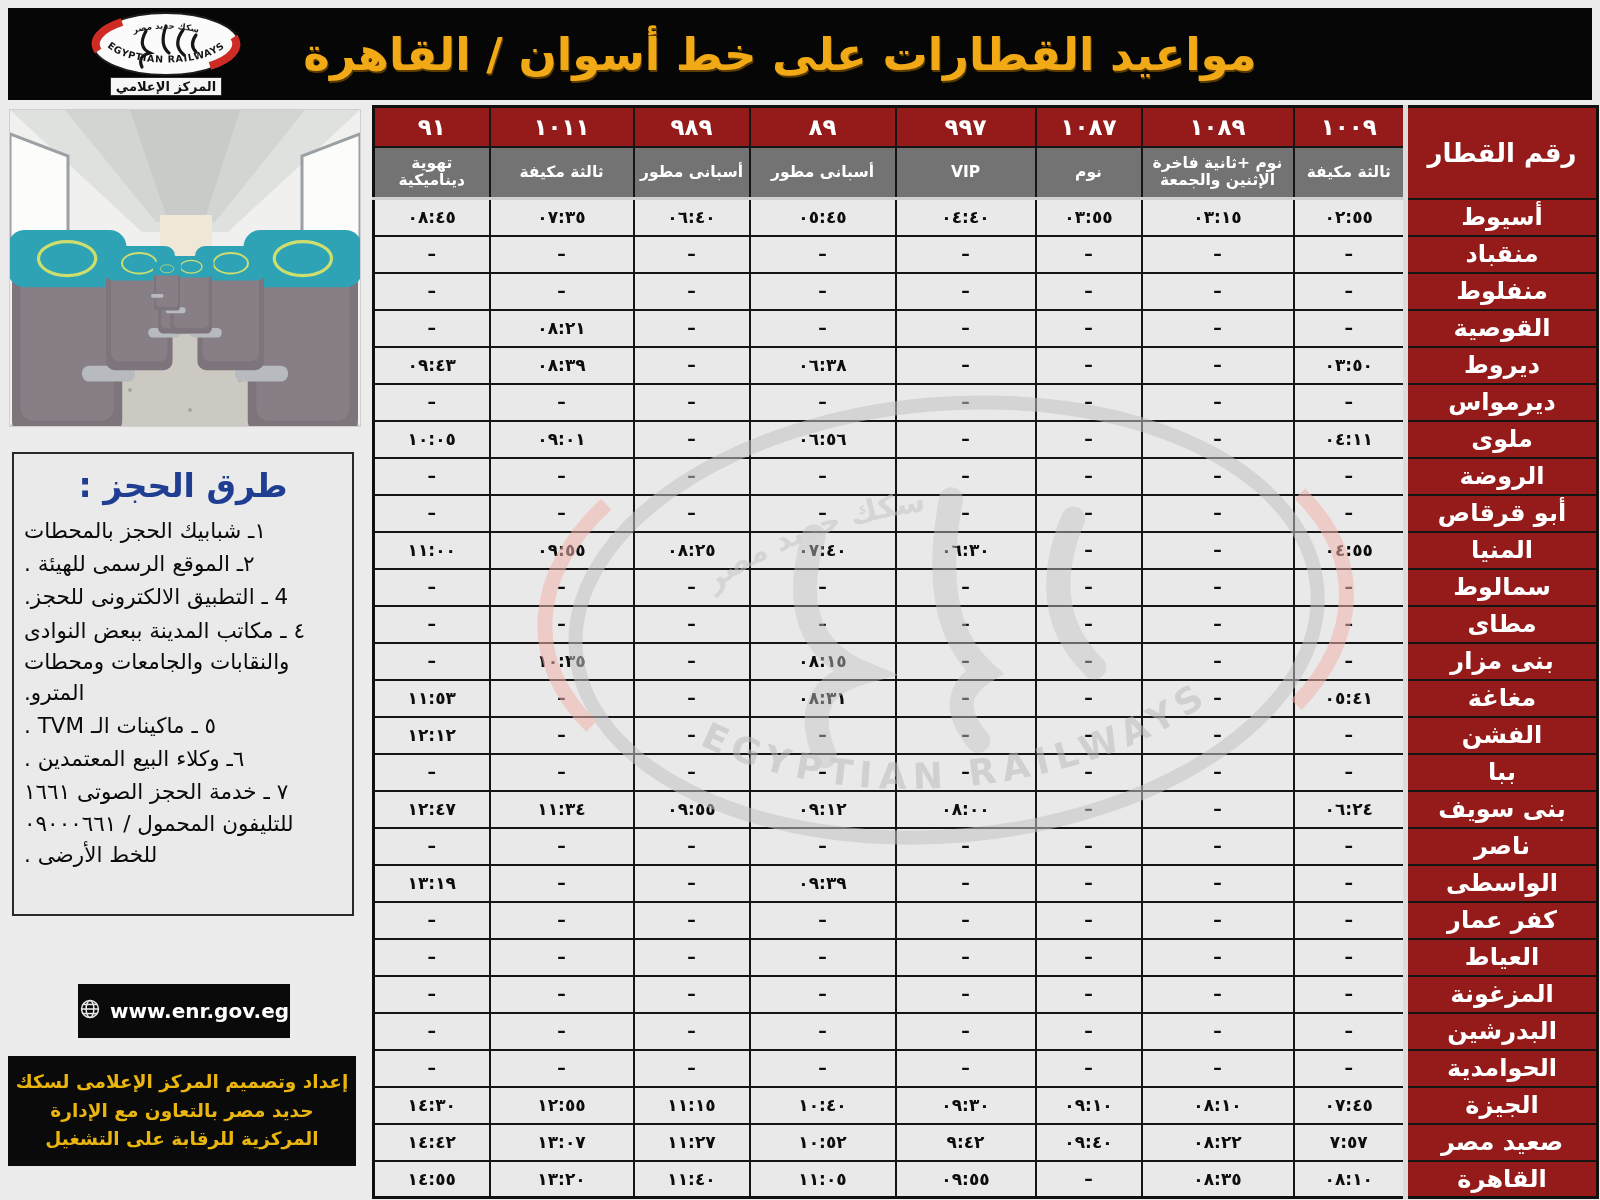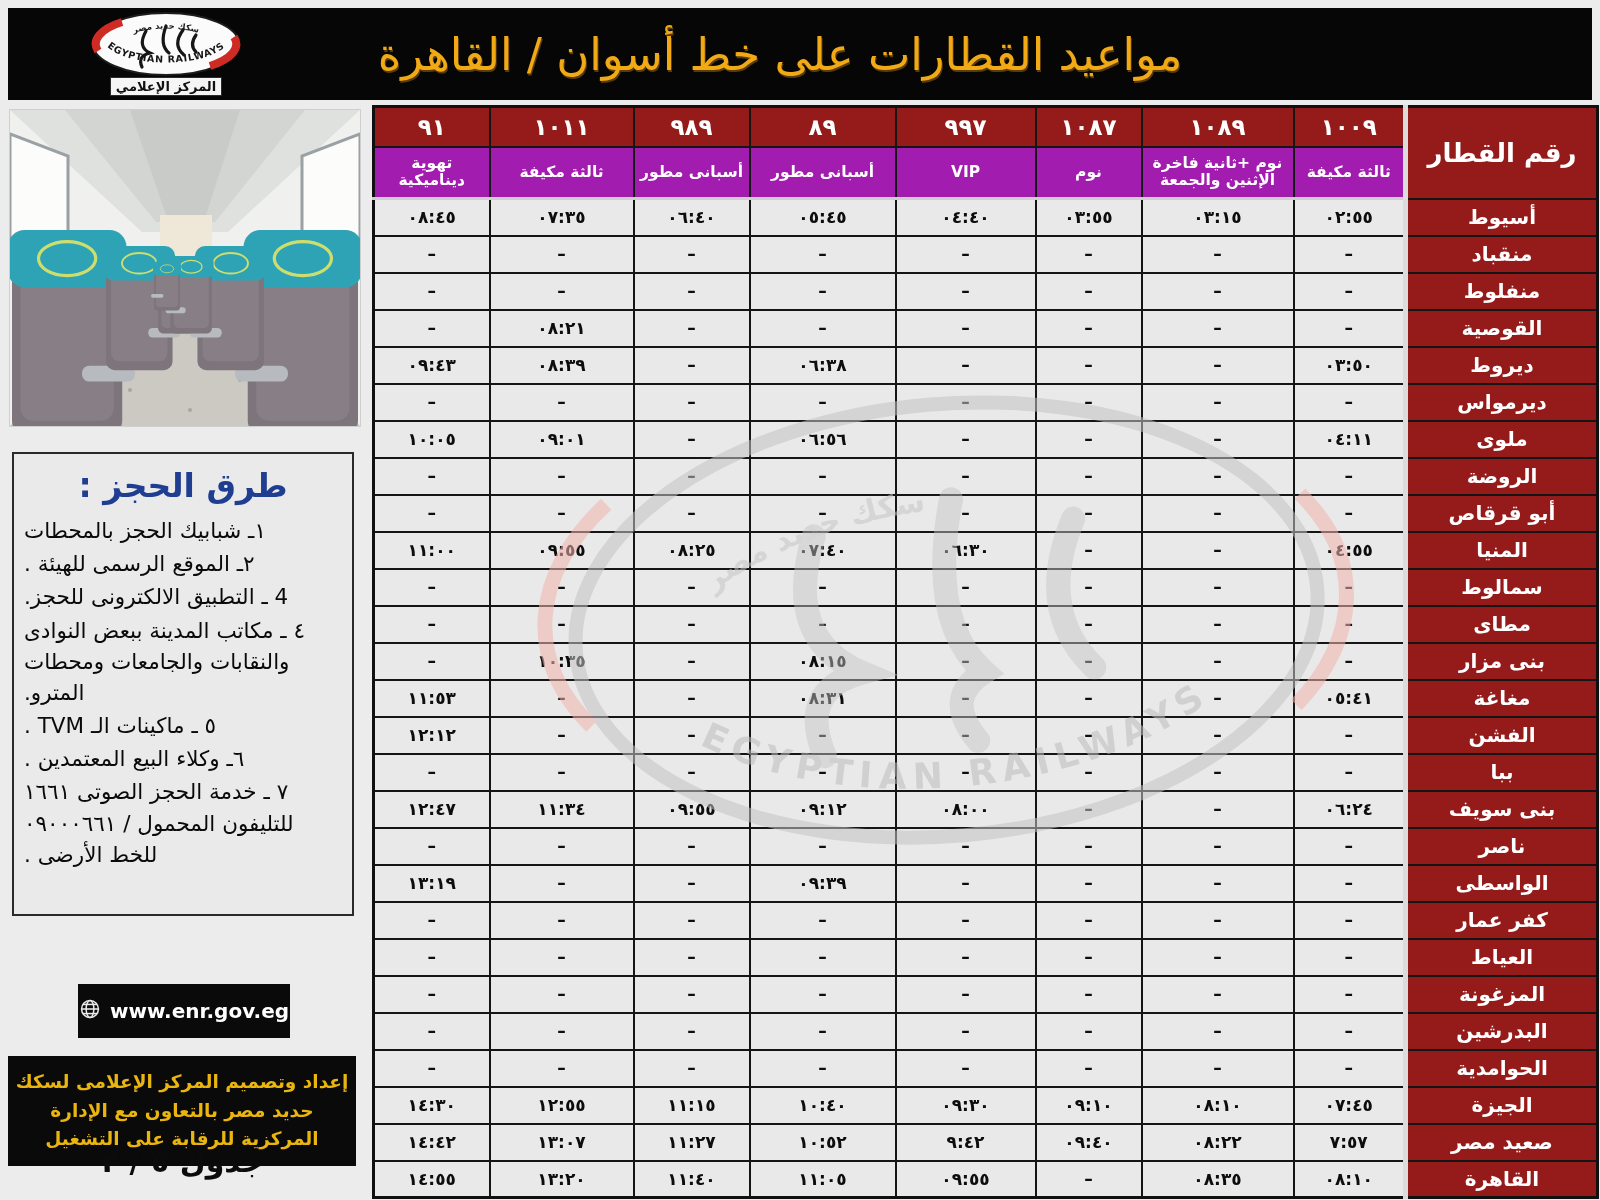--- a/index.html
+++ b/index.html
@@ -10,21 +10,21 @@
     overflow:hidden;
   }
   .page { position:relative; width:1600px; height:1200px; background:#ececec; }
 
   
   .top-bar {
     position:absolute; left:8px; top:8px; width:1584px; height:92px;
     background:#060606; display:flex; align-items:center; justify-content:center;
   }
   .main-title {
-    direction:rtl; color:#f2a916; font-weight:normal; font-size:45px;
+    direction:rtl; color:#f2a916; font-weight:bold; font-size:45px;
     letter-spacing:0.5px; text-shadow:1px 2px 0 #5a3c00;
     padding-right:40px;
   }
   .logo-block { position:absolute; left:80px; top:3px; width:156px; height:88px; text-align:center; }
   .logo-badge {
     margin:-6px auto 0; width:112px; background:#f5f5f5; border:1px solid #2b2b2b;
     color:#111; font-size:13px; font-weight:bold; direction:rtl; padding:1px 0;
   }
 
   
@@ -66,26 +66,26 @@
     width:1224px; height:1092px; border-collapse:collapse; direction:rtl;
     table-layout:fixed; background:#e9e9e9; border:3px solid #101010;
   }
   #timetable th, #timetable td { border:2px solid #151515; }
   th.corner {
     background:#951a1a; color:#fff; font-size:26px; font-weight:bold;
     border-left:5px solid #dcdcdc !important;
   }
   th.train-num { height:40px; background:#951a1a; color:#fff; font-size:23px; font-weight:bold; }
   th.train-class {
-    height:52px; background:#a21caf; color:#fff; font-size:15.5px;
+    height:52px; background:#737373; color:#fff; font-size:15.5px;
     font-weight:bold; line-height:1.12; padding:0 2px;
   }
   #row-train-classes th { border-bottom:3px solid #cfcfcf; }
   th.station {
-    background:#951a1a; color:#fff; font-size:20px; font-weight:bold;
+    background:#951a1a; color:#fff; font-size:24px; font-weight:bold;
     height:37px; padding:0 6px; white-space:nowrap;
     border-left:5px solid #dcdcdc !important;
   }
   td.time {
     text-align:center; font-size:17px; font-weight:bold; color:#0d0d0d;
     background:transparent; direction:ltr;
   }
 
   
   .watermark {
@@ -175,21 +175,20 @@
           <line x1="2.8" y1="12" x2="21.2" y2="12"></line>
           <line x1="4.2" y1="7" x2="19.8" y2="7"></line>
           <line x1="4.2" y1="17" x2="19.8" y2="17"></line>
         </svg>
       </span>
       <span>www.enr.gov.eg</span>
     </div>
 
     <div class="credits-box">إعداد وتصميم المركز الإعلامى لسكك حديد مصر بالتعاون مع الإدارة المركزية للرقابة على التشغيل</div>
 
-    <div class="schedule-label">جدول ٥ / ٢</div>
   </aside>
 
   <main class="table-area">
     <table id="timetable">
       <colgroup>
         <col style="width:192px">
         <col style="width:112px">
           <col style="width:152px">
           <col style="width:106px">
         <col style="width:140px">

